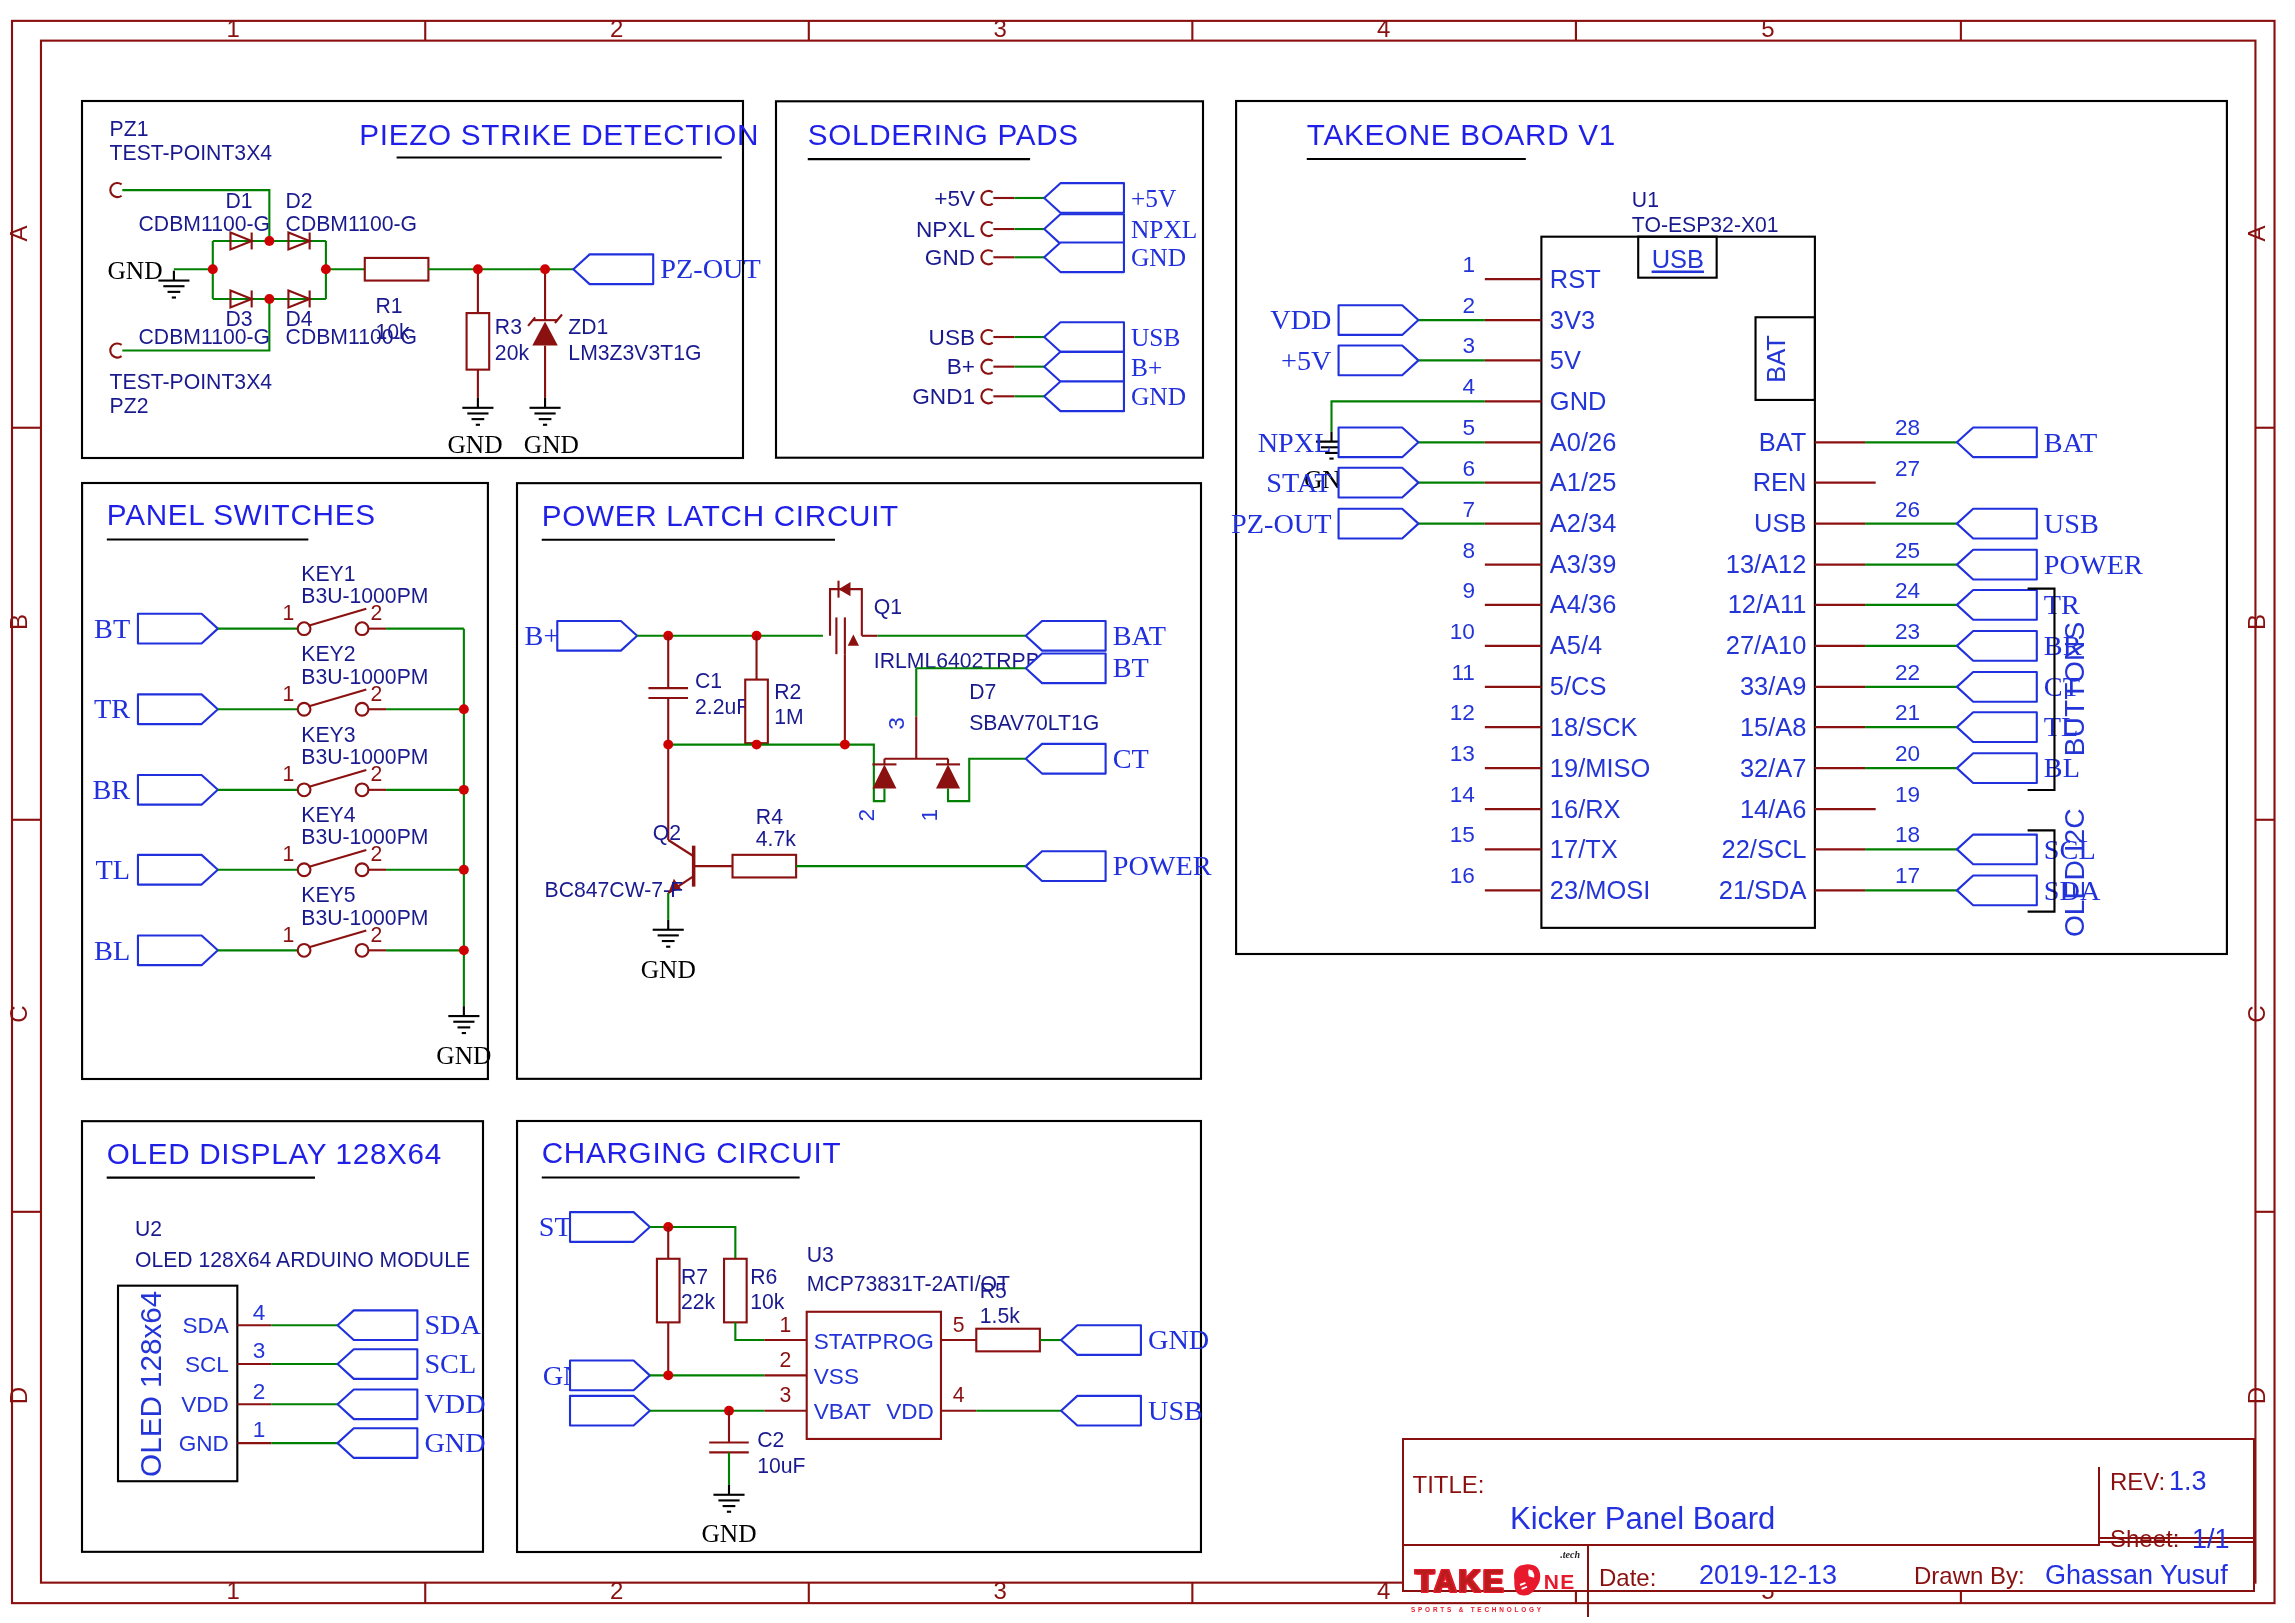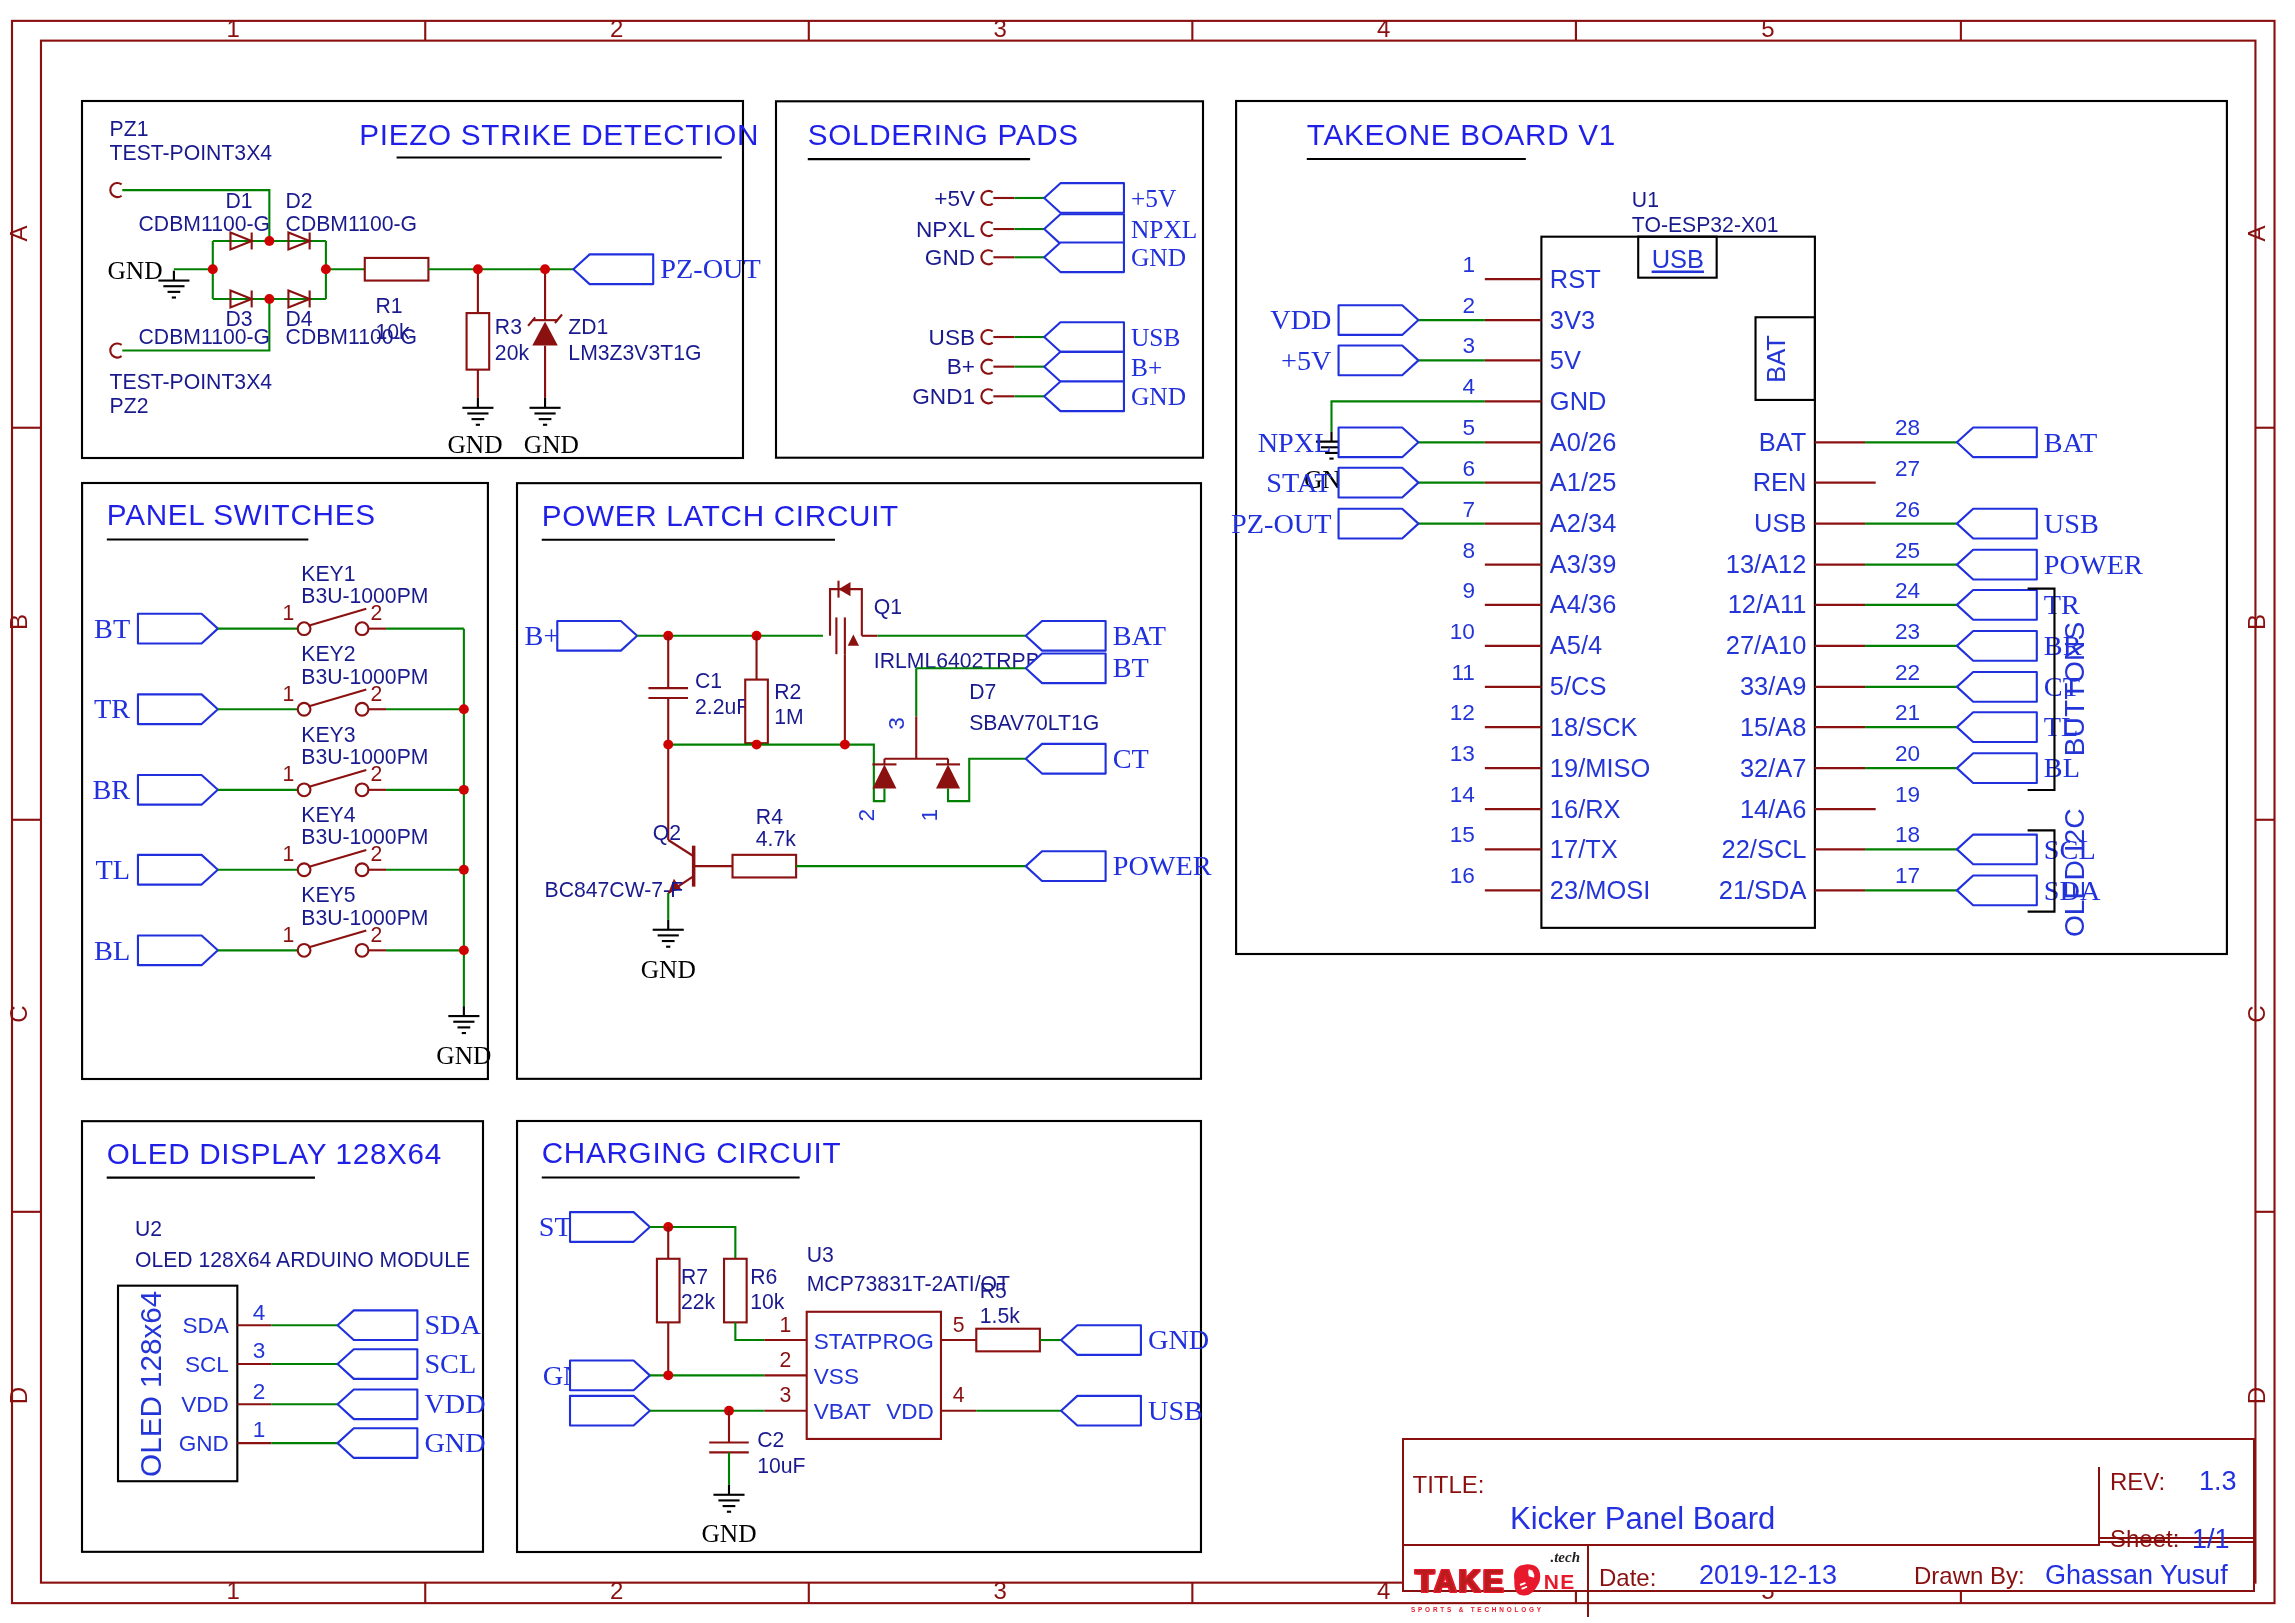--- a/index.html
+++ b/index.html
@@ -29,21 +29,21 @@
   #titleblock{position:absolute;left:1402px;top:1438px;width:853px;height:154px;border:2.1px solid #8a1010;box-sizing:border-box;background:#fff;font-family:"Liberation Sans",sans-serif;}
   .tb-cell{position:absolute;box-sizing:border-box;}
   .tb-lab{color:#8a1010;font-size:24px;}
   .tb-val{color:#2331e0;font-size:27px;}
   .tb-row1{border-bottom:2.1px solid #8a1010;}
   .tb-borR{border-right:2.1px solid #8a1010;margin-top:27px;}
   .tb-borB{border-bottom:2.1px solid #8a1010;}
   #logo{display:flex;align-items:center;justify-content:center;height:100%;position:relative;}
   #logo .take{font-weight:bold;font-size:31px;letter-spacing:2.1px;color:#b91c1c;text-shadow:-1.4px 0 0 #e8192c,1.4px 0 0 #e8192c,0 -1.4px 0 #e8192c,0 1.4px 0 #e8192c,-1.4px -1.4px 0 #e8192c,1.4px 1.4px 0 #e8192c,-1.4px 1.4px 0 #e8192c,1.4px -1.4px 0 #e8192c;}
   #logo .ne{font-weight:bold;font-size:21px;color:#e8192c;letter-spacing:1.4px;}
-  #logo .tech{position:absolute;top:2.8px;right:7px;font-family:"Liberation Serif",serif;font-style:italic;font-weight:bold;font-size:15px;color:#222;}
+  #logo .tech{position:absolute;top:2.8px;right:7px;font-family:"Liberation Serif",serif;font-style:italic;font-weight:bold;font-size:10px;color:#222;}
   #logo .tagline{position:absolute;bottom:4.2px;left:7px;font-size:6.4px;letter-spacing:2.8px;color:#e8192c;font-weight:bold;}
 </style>
 </head>
 <body>
 
 <div id="sheet">
 
 <svg width="0" height="0" style="position:absolute" aria-hidden="true">
   <defs>
     <g id="g-gnd" class="gndsym">
@@ -835,21 +835,21 @@
 </svg>
 
 <div id="titleblock">
 
   <div class="tb-cell tb-row1 tb-borR" style="left:0;top:0;width:696px;height:79px;">
     <span class="tb-lab" style="position:absolute;left:8.5px;top:4.2px;">TITLE:</span>
     <span class="tb-val" style="position:absolute;left:106px;top:34px;font-size:31px;">Kicker Panel Board</span>
   </div>
   <div class="tb-cell tb-row1" style="left:696px;top:0;width:153px;height:99px;">
     <span class="tb-lab" style="position:absolute;left:10px;top:28px;">REV:</span>
-    <span class="tb-val" style="position:absolute;left:99px;top:26px;">1.3</span>
+    <span class="tb-val" style="position:absolute;left:69px;top:26px;">1.3</span>
   </div>
 
   <div class="tb-cell tb-borR" style="left:0;top:79px;width:185px;height:71px;">
     <div id="logo">
       <span class="take">TAKE</span>
       <svg width="38" height="41" viewBox="0 0 100 108" style="position:relative;">
         <path d="M22,50 Q16,12 52,9 Q88,7 90,38 Q92,60 70,82 Q54,96 34,88 Q20,80 22,50 Z" fill="#e8192c"></path>
         <path d="M60,22 Q76,26 74,44 L60,40 Q56,30 60,22 Z" fill="#fff"></path>
         <rect x="36" y="58" width="16" height="5" rx="2" fill="#fff" transform="rotate(-20 44 60)"></rect>
         <rect x="40" y="68" width="16" height="5" rx="2" fill="#fff" transform="rotate(-20 48 70)"></rect>

